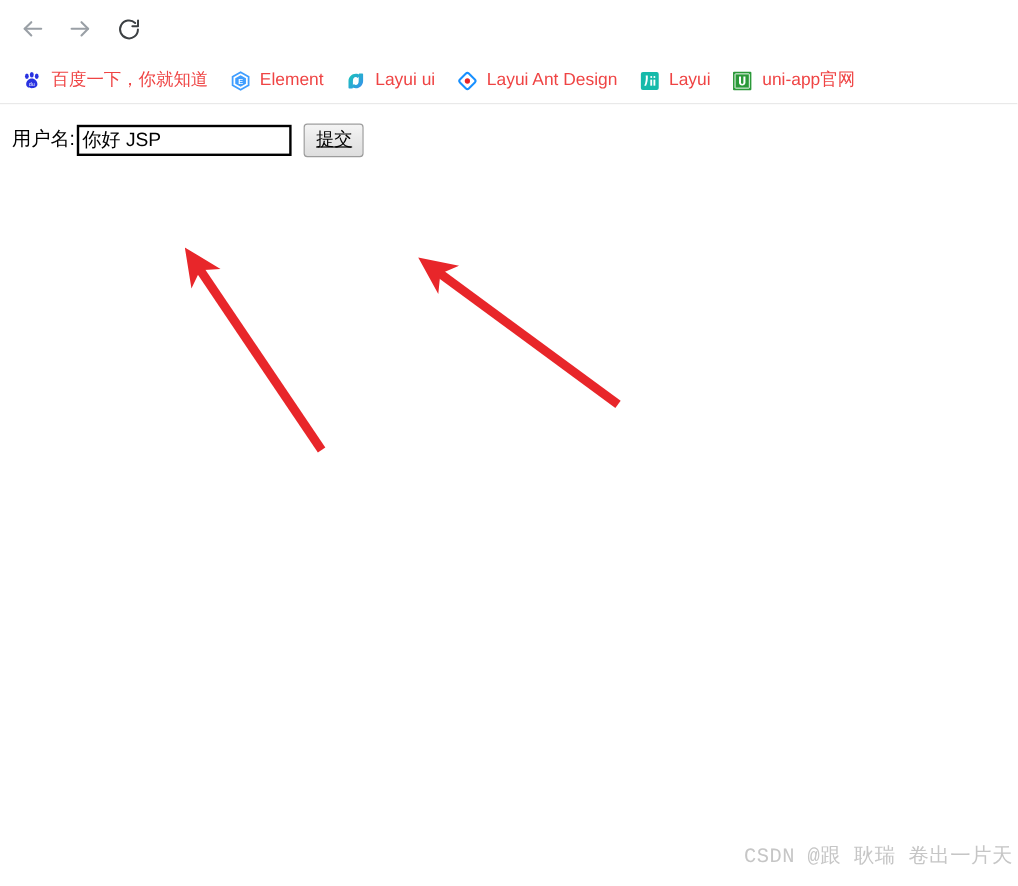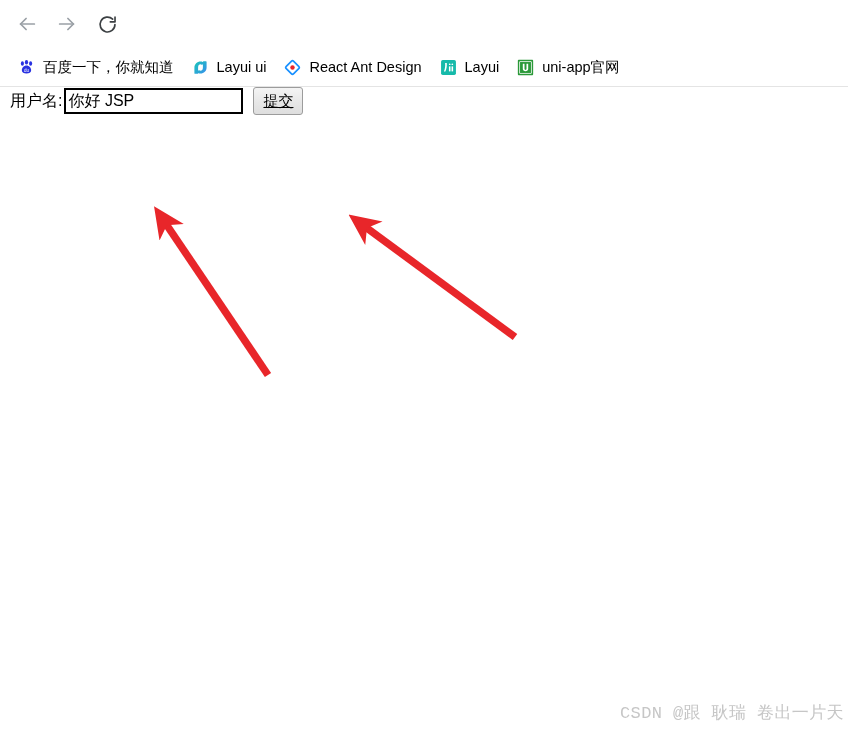--- a/index.html
+++ b/index.html
@@ -101,41 +101,41 @@
     height: 17px;
     margin-right: 8px;
     flex: 0 0 auto;
     display: flex;
     align-items: center;
     justify-content: center;
   }
   .bm-label {
     font-family: "Liberation Sans", sans-serif;
     font-size: 14.5px;
-    color: #000000;
+    color: #ef4444;
     line-height: 17px;
   }
 
   
   #page-content {
     position: relative;
     width: 848px;
     height: 649px;
     background: #ffffff;
     padding: 8px;
   }
 
   #user-form {
     display: flex;
     align-items: center;
     margin: 0;
     padding: 0;
     position: absolute;
     left: 10px;
-    top: 0;
+    top: 16px;
   }
   #username-label {
     font-family: "Liberation Sans", sans-serif;
     font-size: 16px;
     color: #000000;
     margin-right: 2px;
     line-height: 20px;
   }
   #username-input {
     width: 179px;
@@ -230,20 +230,30 @@
           <ellipse cx="6.2" cy="6.4" rx="2.2" ry="3.1" fill="#2932E1"></ellipse>
           <ellipse cx="12" cy="4.7" rx="2.3" ry="3.2" fill="#2932E1"></ellipse>
           <ellipse cx="17.8" cy="6.4" rx="2.2" ry="3.1" fill="#2932E1"></ellipse>
           <path d="M12 9.2c3.6 0 6.6 3.1 6.6 6.6 0 3-2.9 4.6-6.6 4.6s-6.6-1.6-6.6-4.6c0-3.5 3-6.6 6.6-6.6z" fill="#2932E1"></path>
           <text x="12" y="18.1" font-size="6.4" fill="#ffffff" text-anchor="middle" font-family="Liberation Sans, sans-serif">du</text>
         </svg>
       </span>
       <span class="bm-label">百度一下，你就知道</span>
     </div>
 
+    <div class="bookmark">
+      <span class="bm-icon">
+        <svg width="17" height="17" viewBox="0 0 24 24">
+          <polygon points="12,1.6 21.4,7 21.4,17 12,22.4 2.6,17 2.6,7" fill="none" stroke="#409EFF" stroke-width="2.1"></polygon>
+          <polygon points="12,5.2 18.3,8.8 18.3,15.2 12,18.8 5.7,15.2 5.7,8.8" fill="#409EFF"></polygon>
+          <text x="12" y="15.1" font-size="8.6" fill="#ffffff" text-anchor="middle" font-family="Liberation Sans, sans-serif" font-weight="bold">E</text>
+        </svg>
+      </span>
+      <span class="bm-label">Element</span>
+    </div>
 
     <div class="bookmark">
       <span class="bm-icon">
         <svg width="17" height="17" viewBox="0 0 24 24">
           <defs>
             <linearGradient id="vantGrad" x1="0" y1="0" x2="1" y2="1">
               <stop offset="0%" stop-color="#18C9B5"></stop>
               <stop offset="100%" stop-color="#3A8BF0"></stop>
             </linearGradient>
           </defs>
@@ -254,21 +264,21 @@
       <span class="bm-label">Layui ui</span>
     </div>
 
     <div class="bookmark">
       <span class="bm-icon">
         <svg width="17" height="17" viewBox="0 0 24 24">
           <rect x="4.6" y="4.6" width="14.8" height="14.8" rx="2.4" transform="rotate(45 12 12)" fill="none" stroke="#1890FF" stroke-width="2.4"></rect>
           <circle cx="12" cy="12" r="3.1" fill="#E8262A"></circle>
         </svg>
       </span>
-      <span class="bm-label">React Ant Design</span>
+      <span class="bm-label">Layui Ant Design</span>
     </div>
 
     <div class="bookmark">
       <span class="bm-icon">
         <svg width="17" height="17" viewBox="0 0 24 24">
           <rect x="1.5" y="1.5" width="21" height="21" rx="2.4" fill="#16BAAA"></rect>
           <path d="M5.5 17.5 C7.4 13.5 7.6 9 7.2 5.6 L9.6 5.6 C10 10 9.2 14.4 7.6 17.5z" fill="#ffffff"></path>
           <rect x="12.6" y="10.4" width="2.2" height="7.1" fill="#ffffff"></rect>
           <rect x="16.3" y="10.4" width="2.2" height="7.1" fill="#ffffff"></rect>
           <circle cx="13.7" cy="7.4" r="1.2" fill="#ffffff"></circle>

